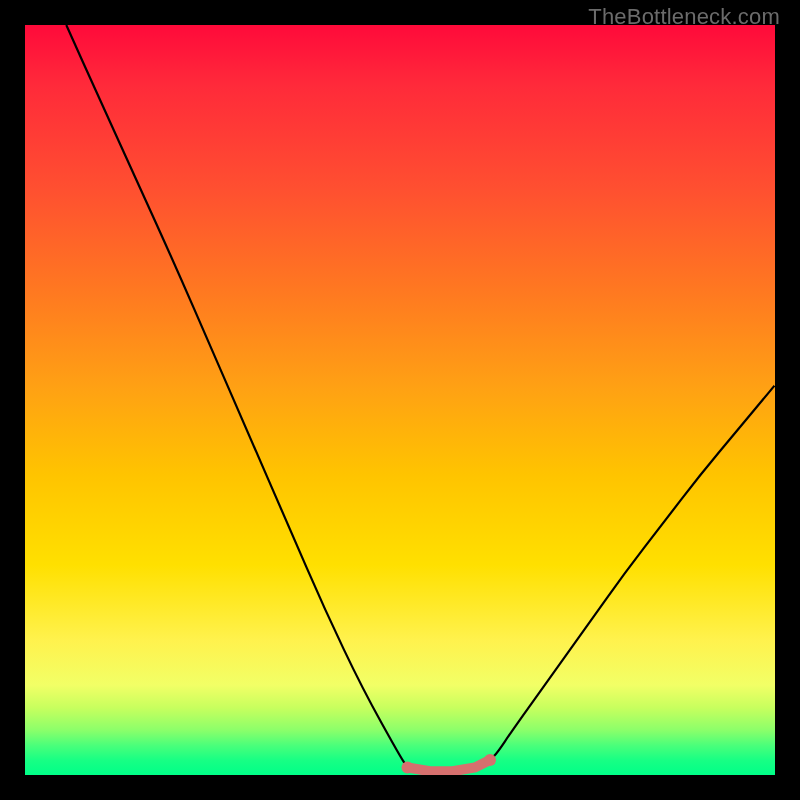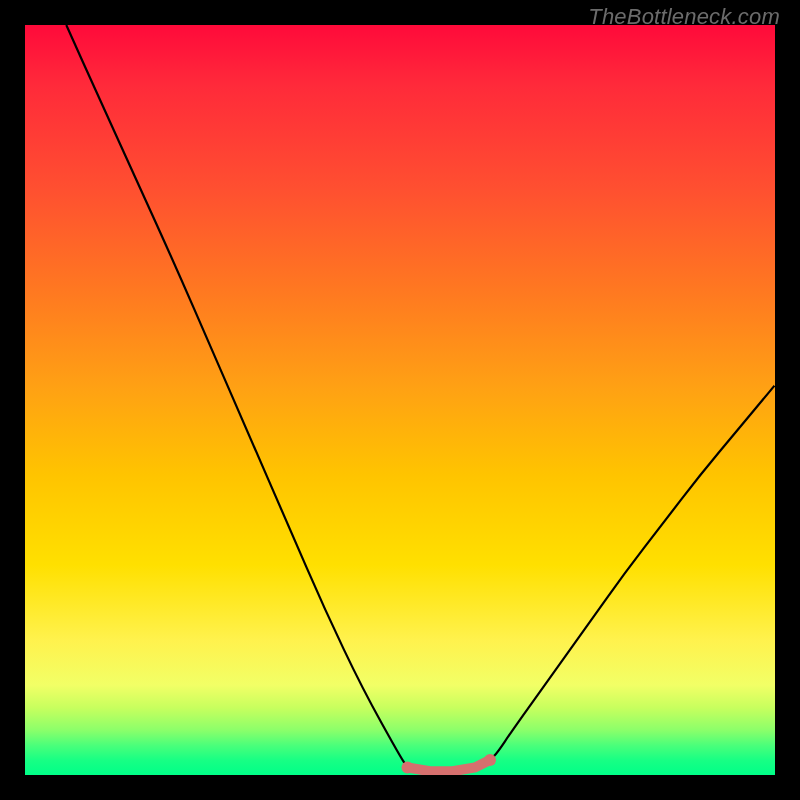--- a/index.html
+++ b/index.html
@@ -9,21 +9,20 @@
     height: 800px;
     overflow: hidden;
     font-family: Arial, Helvetica, sans-serif;
     background: #000;
   }
   .frame {
     position: relative;
     width: 800px;
     height: 800px;
     background: #000;
-    font-style: italic;
   }
   .plot-area {
     position: absolute;
     left: 25px;
     top: 25px;
     width: 750px;
     height: 750px;
     
     background: linear-gradient(
       to bottom,

